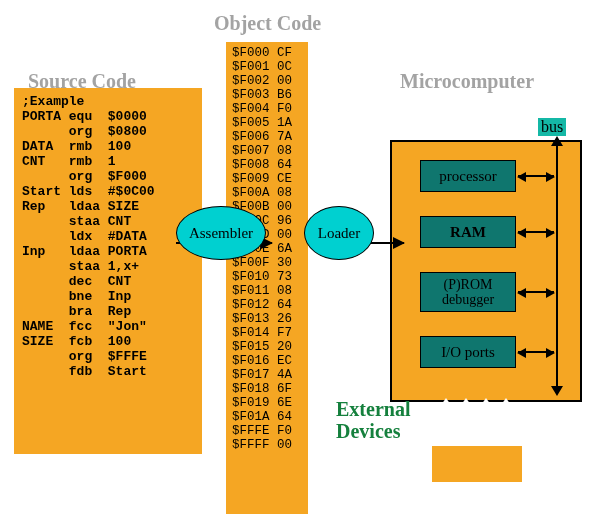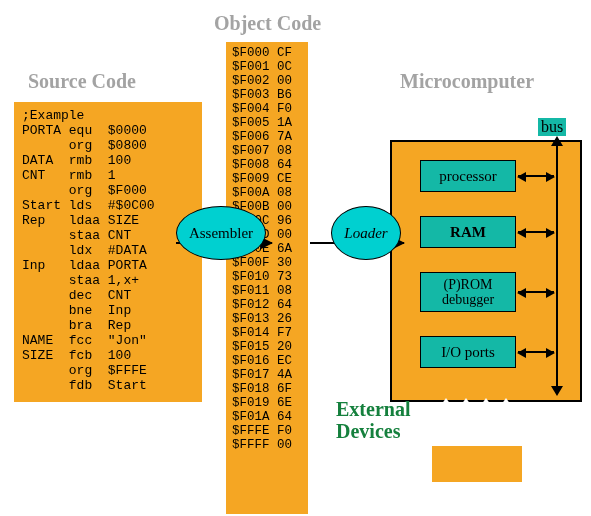--- a/index.html
+++ b/index.html
@@ -26,23 +26,24 @@
   .codebox {
     font-family: "Courier New", monospace;
     font-size: 13px;
     white-space: pre;
     color: #000;
     padding: 6px 8px;
     line-height: 15px;
   }
   #source-panel {
     left: 14px;
-    top: 102px;
+    top: 88px;
     width: 188px;
-    height: 300px;
+    height: 366px;
+    font-weight: bold;
   }
   #object-panel {
     left: 226px;
     top: 42px;
     width: 82px;
     height: 472px;
   }
   #object-panel .codebox {
     padding: 4px 6px;
     font-size: 12.5px;
@@ -76,21 +77,21 @@
     position: absolute;
     left: 538px;
     top: 118px;
     color: #000;
     font-size: 16px;
     background: #14b8a6;
     padding: 0 3px;
   }
   .micro-box {
     position: absolute;
-    background: #14b8a6;
+    background: #0f766e;
     border: 1.5px solid #000;
     text-align: center;
     font-size: 15px;
     display: flex;
     flex-direction: column;
     justify-content: center;
   }
   #box-proc { left: 420px; top: 160px; width: 94px; height: 30px; }
   #box-ram  { left: 420px; top: 216px; width: 94px; height: 30px; font-weight: bold; }
   #box-prom { left: 420px; top: 272px; width: 94px; height: 38px; font-size: 14px; line-height: 15px; }
@@ -101,21 +102,21 @@
     border: 1.5px solid #000;
     border-radius: 50%;
     text-align: center;
     display: flex;
     align-items: center;
     justify-content: center;
     font-size: 15px;
     z-index: 5;
   }
   #assembler { left: 176px; top: 206px; width: 88px; height: 52px; }
-  #loader    { left: 331px; top: 206px; width: 68px; height: 52px; font-style: italic; }
+  #loader    { left: 304px; top: 206px; width: 68px; height: 52px; }
   .arrow {
     position: absolute;
     z-index: 4;
   }
   .h-arrow {
     height: 0;
     border-top: 2.5px solid #000;
   }
   .h-arrow::after {
     content: '';

